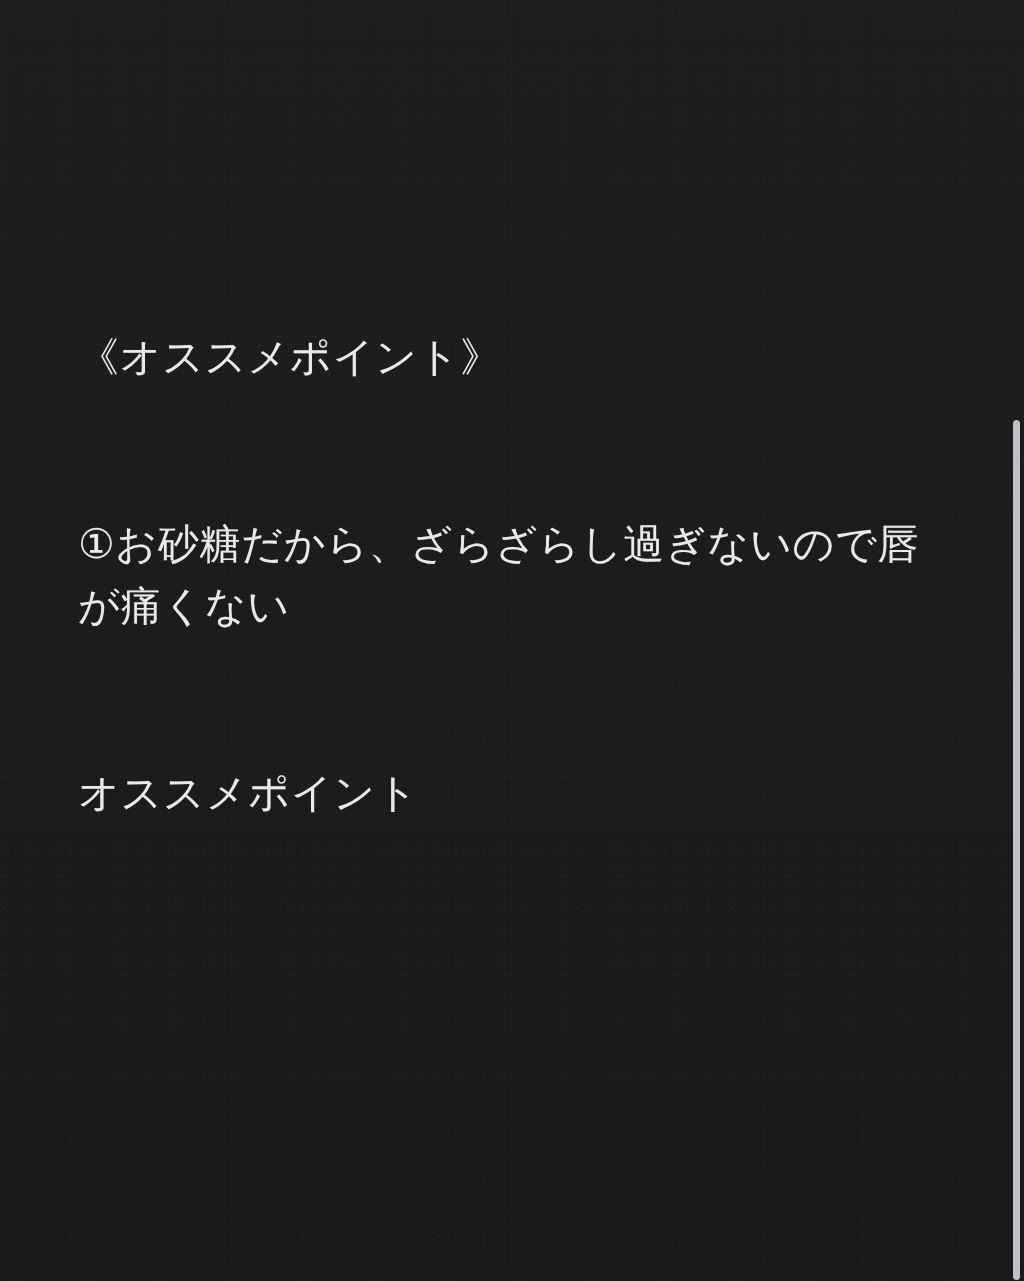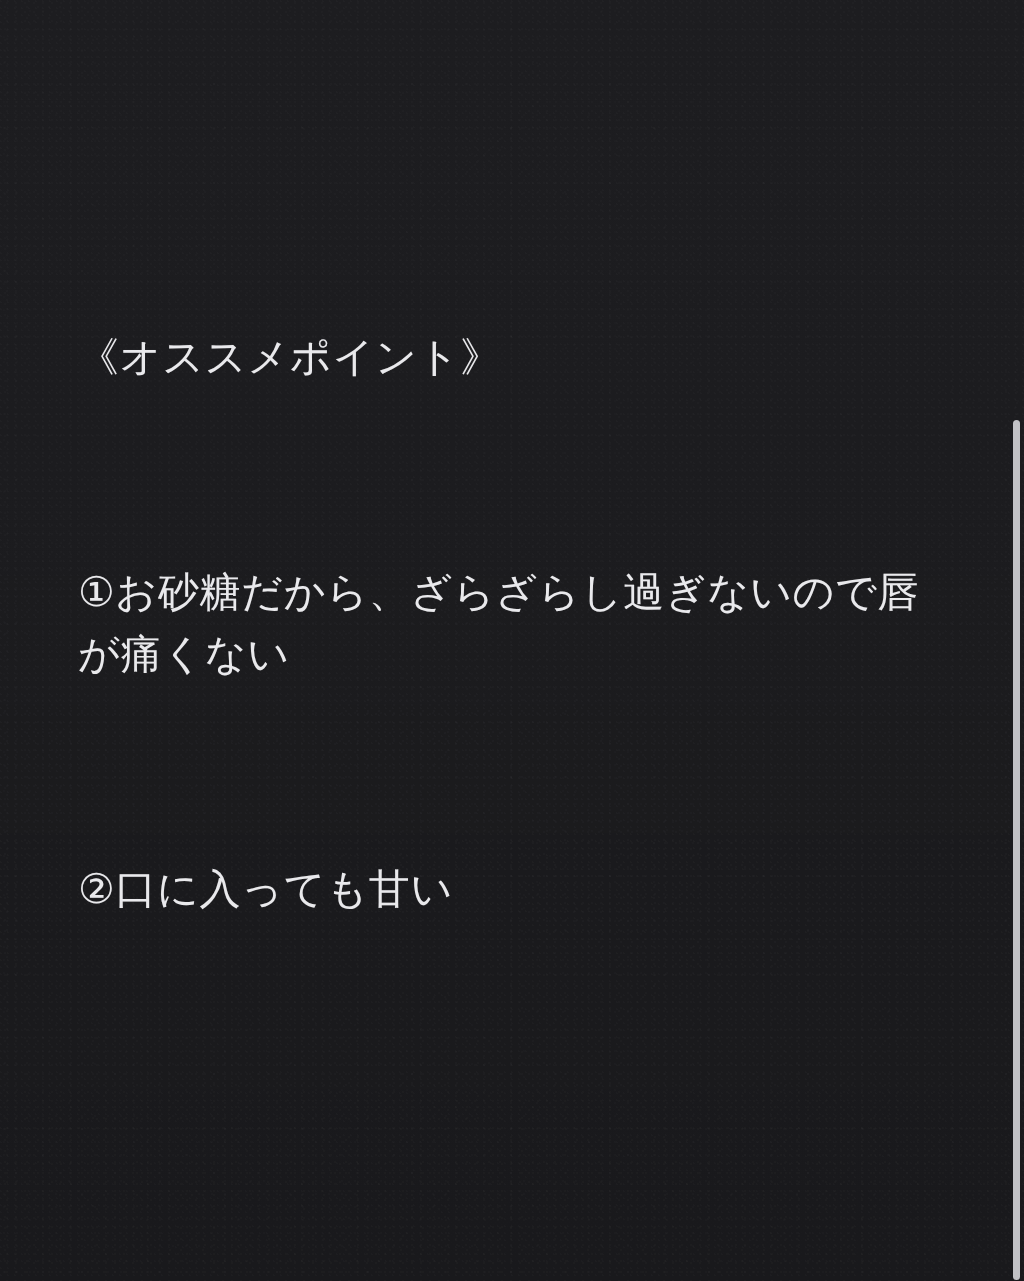--- a/index.html
+++ b/index.html
@@ -43,21 +43,21 @@
     line-height: 1.52;
     letter-spacing: 0.6px;
     white-space: pre-wrap;
     word-break: break-all;
     text-shadow: 0 0 1px rgba(255,255,255,0.22);
   }
 
   .block { margin: 0; }
 
   .heading { display: block; }
-  .line { display: block; margin-top: 48px; }
+  .line { display: block; }
 
   
   .scrollbar-track {
     position: absolute;
     top: 0;
     right: 4px;
     width: 7px;
     height: 100%;
   }
   .scrollbar-thumb {
@@ -75,21 +75,21 @@
 <body>
 
 <div class="texture"></div>
 
 <div class="page">
   <div class="note-body">
 
     <div class="block">
       <span class="heading">《オススメポイント》</span>
       <span class="line">①お砂糖だから、ざらざらし過ぎないので唇が痛くない</span>
-      <span class="line">②口に入っても甘い</span>
+      <span class="line">オススメポイント</span>
     </div>
 
     
 
     
 
   </div>
 </div>
 
 <div class="scrollbar-track">

